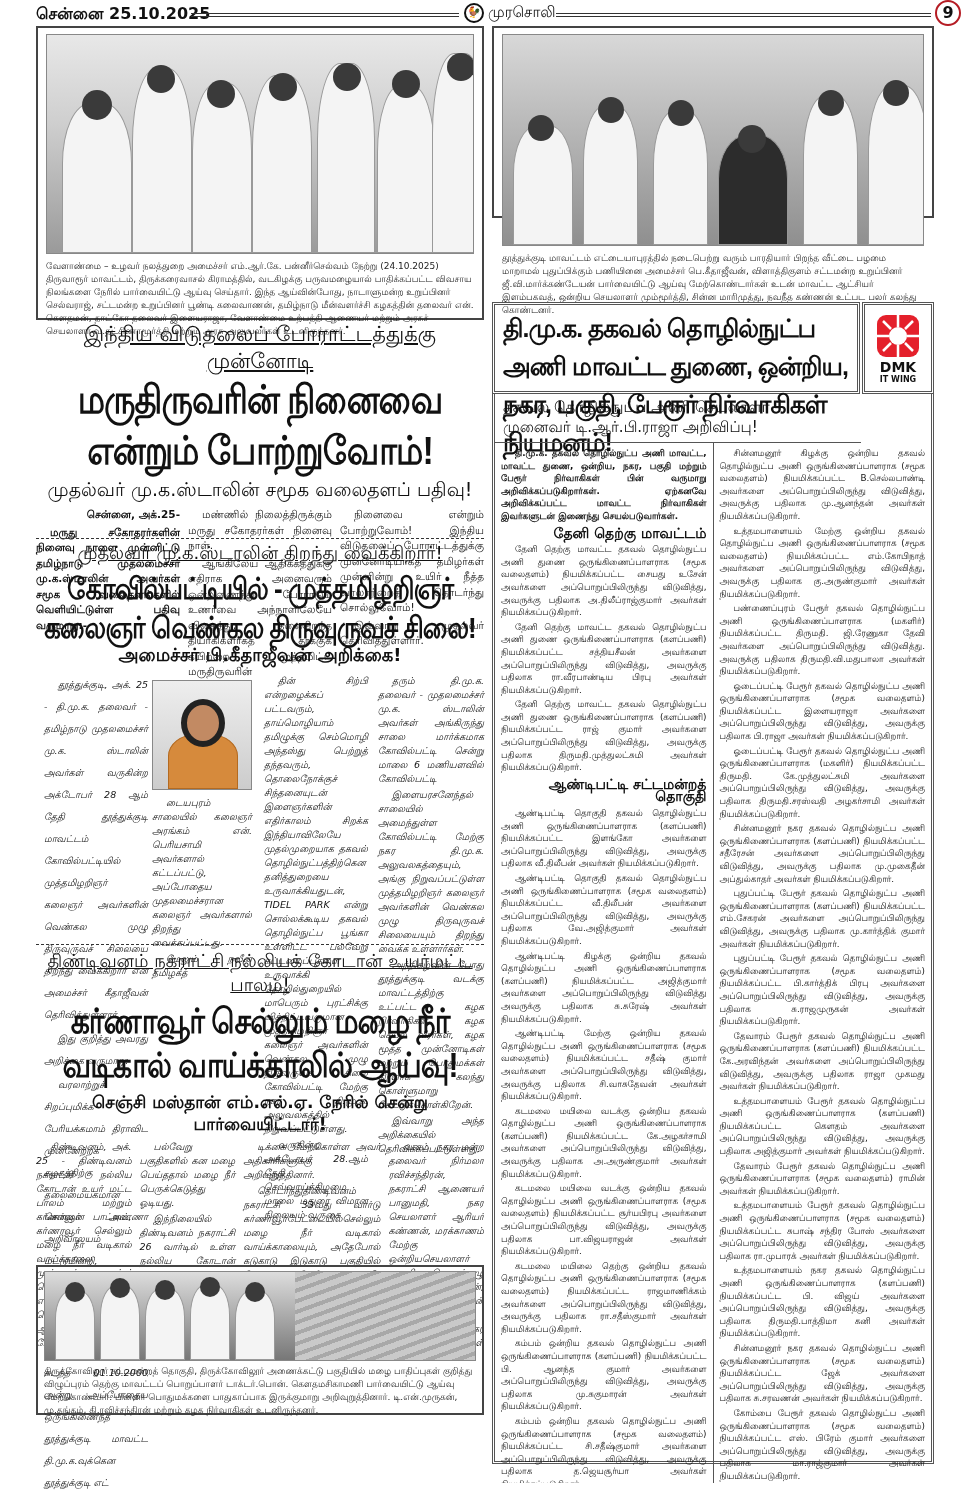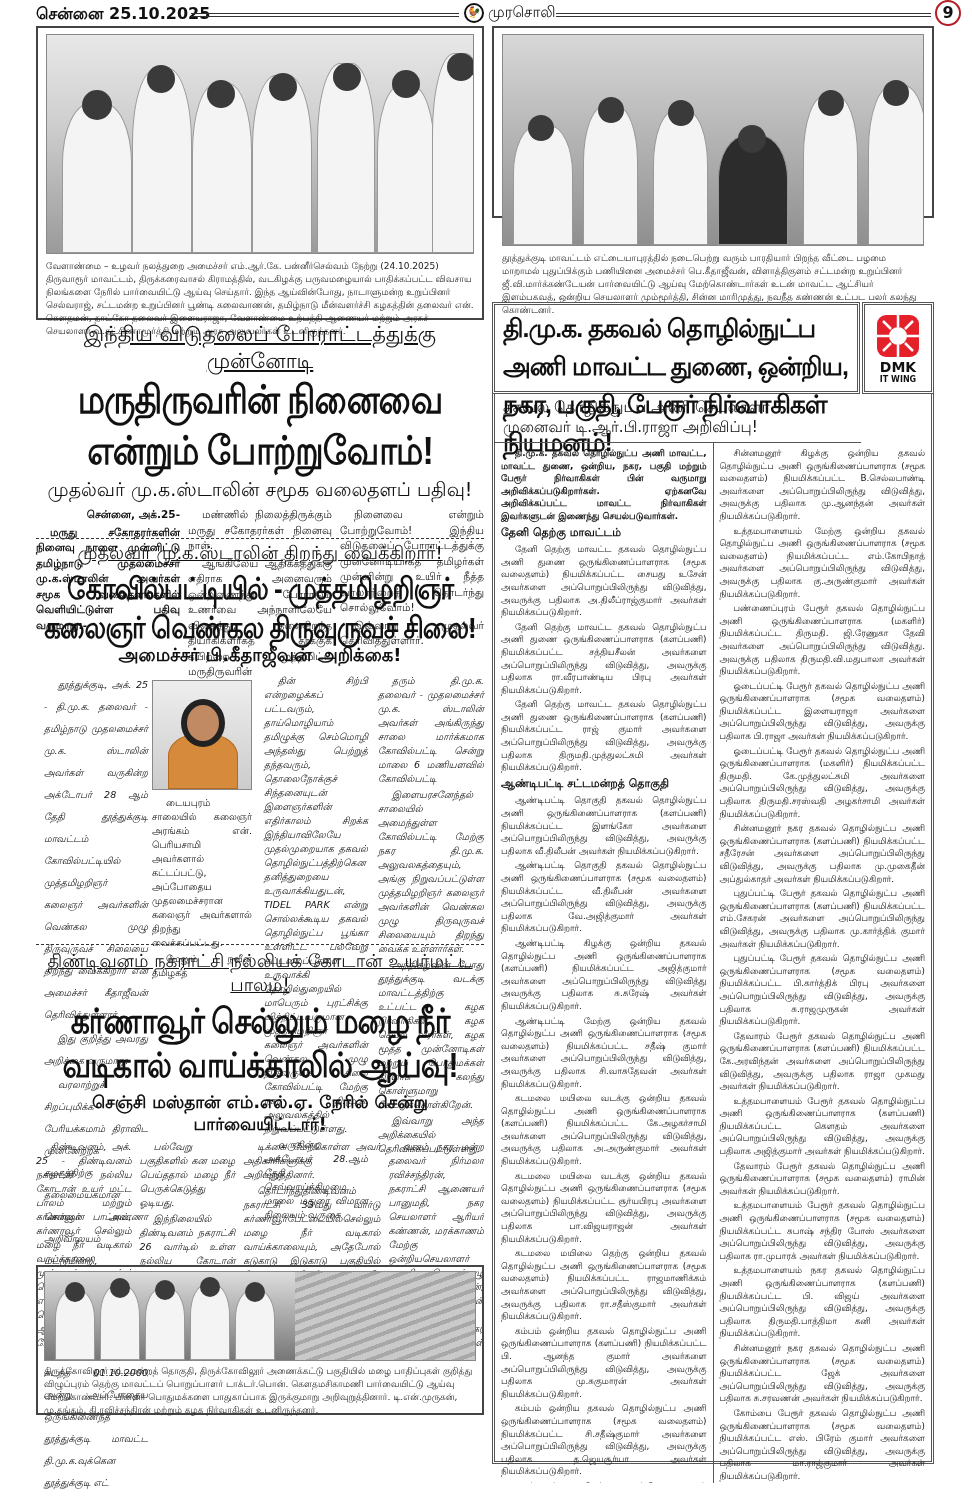--- a/index.html
+++ b/index.html
@@ -27,21 +27,21 @@
   .col { flex: 1; font-size: 10.5px; line-height: 15.5px; text-align: justify; }
   .col p { text-indent: 14px; margin-bottom: 2px; }
   .col .bold { font-weight: bold; }
   .dash { border-top: 1.5px dashed #333; }
 
   
   .notice-box { border: 3px double #555; }
   .notice-title { font-family: "Liberation Sans", sans-serif; font-weight: bold; font-size: 25px; line-height: 38px; padding: 4px 8px; letter-spacing: -1px; }
   .notice-sub { font-size: 15px; padding: 4px 8px; border-top: 1px solid #555; border-bottom: 1px solid #555; }
   .dmk-logo { border: 3px double #555; display: flex; flex-direction: column; align-items: center; justify-content: center; }
-  .sec-title { text-align: left; font-weight: bold; font-size: 11px; margin: 4px 0; }
+  .sec-title { text-align: right; font-weight: bold; font-size: 14px; margin: 4px 0; }
 </style>
 </head>
 <body>
 
 <div class="abs masthead">
   <span class="mh-date">சென்னை 25.10.2025</span>
   <div class="mh-rule" style="left:155px;width:268px;"></div>
   <span class="mh-logo">🐓</span>
   <span class="mh-name">முரசொலி</span>
   <div class="mh-rule" style="left:520px;width:375px;"></div>
@@ -115,21 +115,21 @@
     <div class="col" style="position:absolute;left:8px;top:0;width:104px;font-size:9.5px;line-height:22px;font-style:italic;">
       <p>தூத்துக்குடி, அக். 25 - தி.மு.க. தலைவர் - தமிழ்நாடு முதலமைச்சர் மு.க. ஸ்டாலின் அவர்கள் வருகின்ற அக்டோபர் 28 ஆம் தேதி தூத்துக்குடி மாவட்டம் கோவில்பட்டியில் முத்தமிழறிஞர் கலைஞர் அவர்களின் வெண்கல முழு திருவுருவச் சிலையை திறந்து வைக்கிறார் என அமைச்சர் கீதாஜீவன் தெரிவித்துள்ளார்.</p>
       <p>இது குறித்து அவரது அறிக்கை வருமாறு:</p>
       <p>வரலாற்றுச் சிறப்புமிக்க பேரியக்கமாம் திராவிட முன்னேற்றக் கழகத்திற்கு தலைமையகமான சென்னை அண்ணா அறிவாலயம் மட்டுமின்றி, மாவட்டங்கள் தோறும் கட்சி அலுவலகங்கள் அமைந்துள்ளன.</p>
       <p>அந்த வரிசையில் கடந்த 01.10.2000 அன்று அப்போதைய ஒருங்கிணைந்த தூத்துக்குடி மாவட்ட தி.மு.க.வுக்கென தூத்துக்குடி எட்</p>
     </div>
     <div class="photo" style="position:absolute;left:116px;top:6px;width:100px;height:110px;background:linear-gradient(180deg,#eee 0%,#ccc 100%);">
       <div class="fig" style="left:15px;width:70px;height:55px;background:#d68a3c;border-color:#b46a20;"></div>
       <div class="head" style="left:28px;top:18px;width:44px;height:48px;background:#c28a63;border:6px solid #222;"></div>
     </div>
-    <div class="col" style="position:absolute;left:116px;top:122px;width:100px;font-size:9.5px;line-height:14px;">
+    <div class="col" style="position:absolute;left:116px;top:122px;width:100px;font-size:9.5px;line-height:14px;font-style:italic;">
       <p>டையபுரம் சாலையில் கலைஞர் அரங்கம் என். பெரியசாமி அவர்களால் கட்டப்பட்டு, அப்போதைய முதலமைச்சரான கலைஞர் அவர்களால் திறந்து வைக்கப்பட்டது.</p>
       <p>மேலும் நவீன தமிழகத்</p>
     </div>
     <div class="col" style="position:absolute;left:228px;top:0;width:104px;font-size:9.5px;line-height:14px;font-style:italic;">
       <p>தின் சிற்பி என்றழைக்கப் பட்டவரும், தாய்மொழியாம் தமிழுக்கு செம்மொழி அந்தஸ்து பெற்றுத் தந்தவரும், தொலைநோக்குச் சிந்தனையுடன் இளைஞர்களின் எதிர்காலம் சிறக்க இந்தியாவிலேயே முதல்முறையாக தகவல் தொழில்நுட்பத்திற்கென தனித்துறையை உருவாக்கியதுடன், TIDEL PARK என்று சொல்லக்கூடிய தகவல் தொழில்நுட்ப பூங்கா உள்ளிட்ட பல்வேறு கட்டமைப்புகளை உருவாக்கி தொழில்துறையில் மாபெரும் புரட்சிக்கு வித்திட்டவருமான முத்தமிழறிஞர் கலைஞர் அவர்களின் வெண்கல முழு திருவுருவச் சிலை கோவில்பட்டி மேற்கு நகர தி.மு.க. அலுவலகத்தில் நிறுவப்பட்டுள்ளது.</p>
       <p>வருகின்ற அக்டோபர் 28.ஆம் தேதி செவ்வாய்க்கிழமை மாலை மதுரை விமான நிலையம் வருகை</p>
     </div>
     <div class="col" style="position:absolute;left:342px;top:0;width:106px;font-size:9.5px;line-height:14px;font-style:italic;">
       <p>தரும் தி.மு.க. தலைவர் - முதலமைச்சர் மு.க. ஸ்டாலின் அவர்கள் அங்கிருந்து சாலை மார்க்கமாக கோவில்பட்டி சென்று மாலை 6 மணியளவில் கோவில்பட்டி</p>
       <p>இளையரசனேந்தல் சாலையில் அமைந்துள்ள கோவில்பட்டி மேற்கு நகர தி.மு.க. அலுவலகத்தையும், அங்கு நிறுவப்பட்டுள்ள முத்தமிழறிஞர் கலைஞர் அவர்களின் வெண்கல முழு திருவுருவச் சிலையையும் திறந்து வைக்க உள்ளார்கள்.</p>

